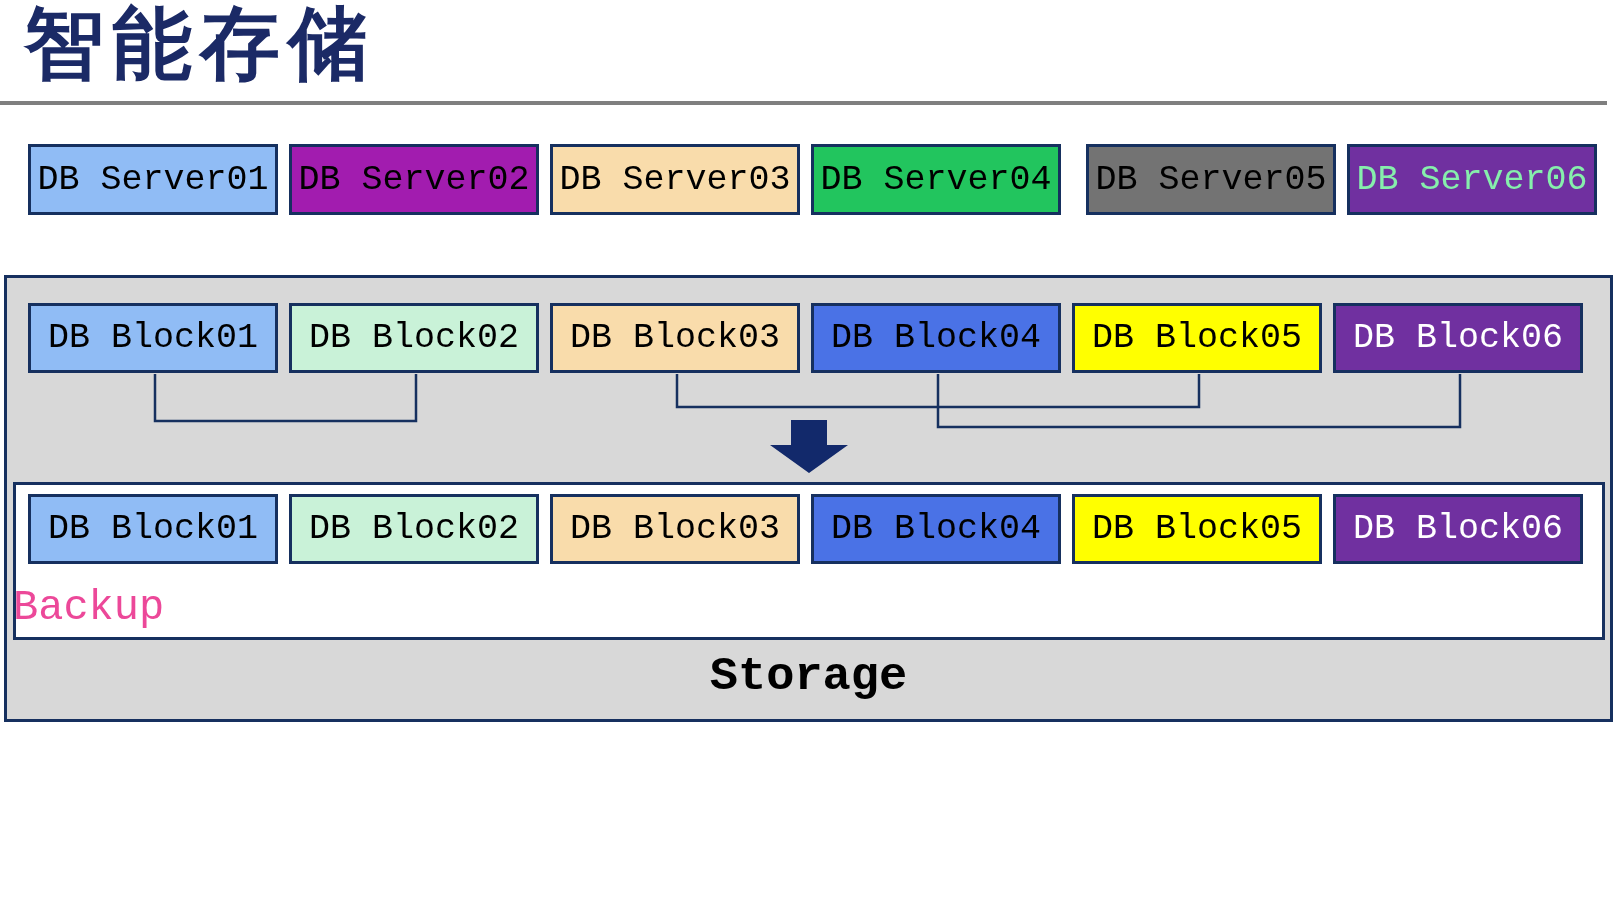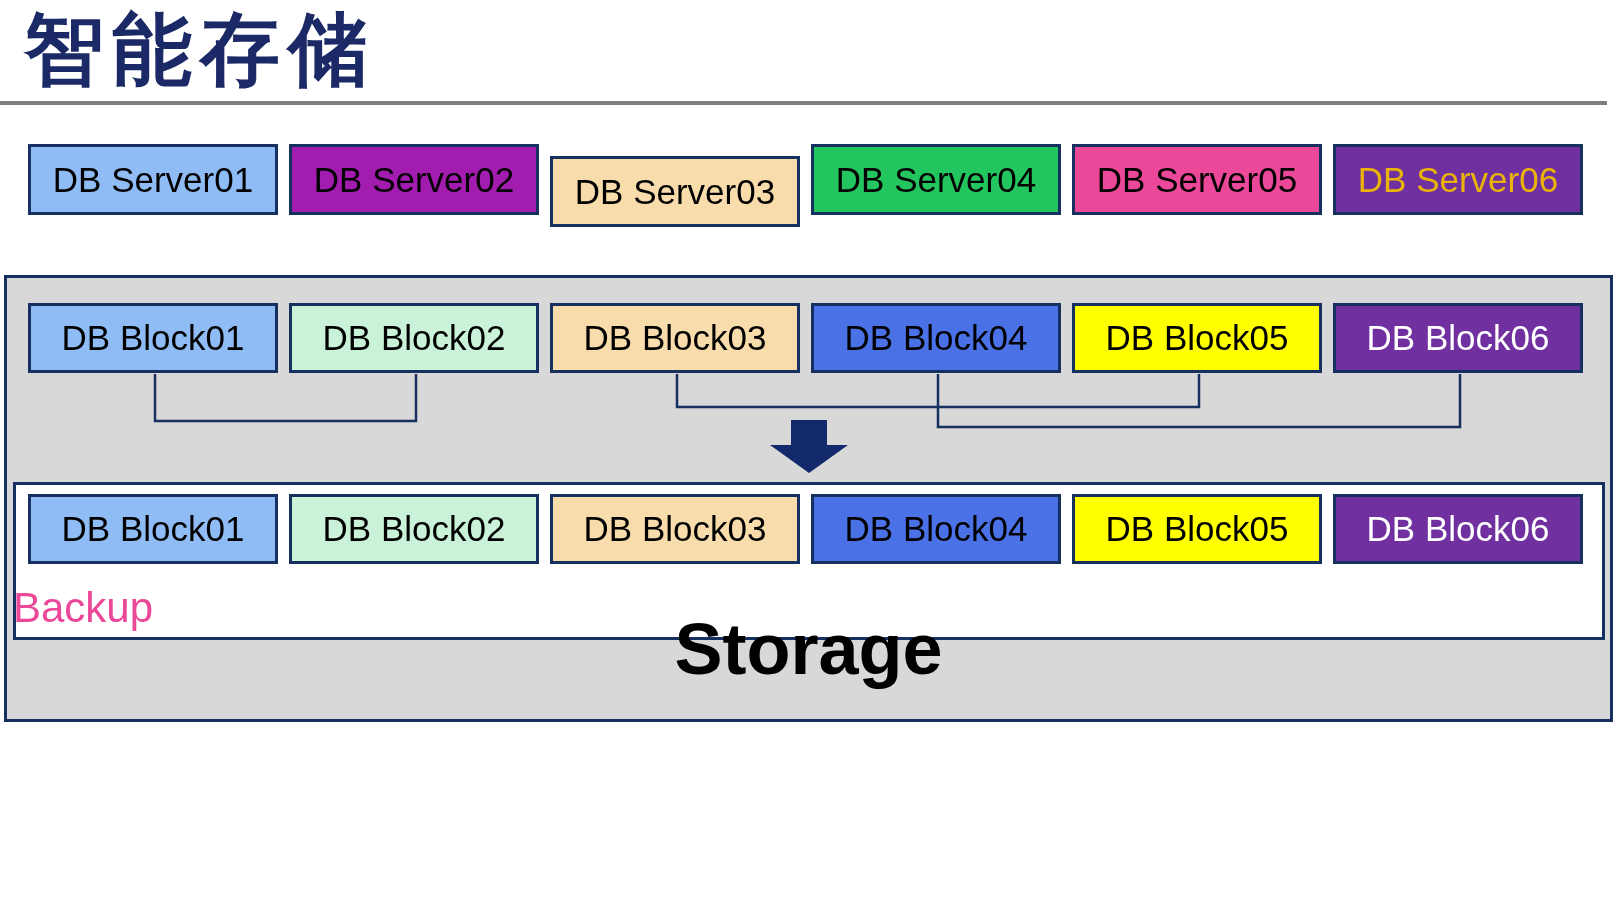--- a/index.html
+++ b/index.html
@@ -2,21 +2,21 @@
 <html><head>
 <meta charset="utf-8">
 <style>
   html, body { margin: 0; padding: 0; background: #ffffff; }
   .slide {
     position: relative;
     width: 1620px;
     height: 738px;
     background: #ffffff;
     overflow: hidden;
-    font-family: Liberation Sans, sans-serif;
+    font-family: Liberation Mono, monospace;
   }
   .title {
     position: absolute;
     left: 24px; top: 0;
     font-size: 80px;
     font-weight: bold;
     letter-spacing: 8px;
     line-height: 100px;
     white-space: nowrap;
   }
@@ -72,24 +72,24 @@
     position: absolute;
     left: 13px; top: 585px;
     width: 1592px;
     text-align: left;
     font-size: 42px;
     line-height: 46px;
     color: #ec4899;
   }
   .storage-label {
     position: absolute;
-    left: 4px; top: 616px;
+    left: 4px; top: 644px;
     width: 1609px;
     text-align: center;
-    font-size: 72px;
+    font-size: 47px;
     font-weight: bold;
     line-height: 66px;
     color: #000000;
   }
   .caption {
     position: absolute;
     left: 0; top: 754px;
     width: 1620px;
     text-align: right;
     font-size: 56px;
@@ -111,24 +111,24 @@
 
 <div class="slide">
 
   <div class="title" style="color: rgb(27, 42, 102);">智能存储</div>
 
   <div class="divider" style="background-color: rgb(127, 127, 127);"></div>
 
   <div class="row row-servers">
     <div class="box" style="background-color: rgb(144, 188, 245); color: rgb(0, 0, 0);">DB Server01</div>
     <div class="box" style="background-color: #a21caf; color: rgb(0, 0, 0);">DB Server02</div>
-    <div class="box" style="background-color: rgb(249, 220, 171); color: rgb(0, 0, 0); margin-top: 12px;">DB Server03</div>
+    <div class="box" style="background-color: rgb(249, 220, 171); color: rgb(0, 0, 0);">DB Server03</div>
     <div class="box" style="background-color: #22c55e; color: rgb(0, 0, 0);">DB Server04</div>
-    <div class="box" style="background-color: #ec4899; color: rgb(0, 0, 0);">DB Server05</div>
-    <div class="box" style="background-color: rgb(112, 48, 160); color: #eab308;">DB Server06</div>
+    <div class="box" style="background-color: #737373; color: rgb(0, 0, 0); margin-left: 14px;">DB Server05</div>
+    <div class="box" style="background-color: rgb(112, 48, 160); color: #86efac;">DB Server06</div>
   </div>
 
   <div class="gray-panel" style="background-color: rgb(216, 216, 216);"></div>
 
   <svg class="overlay" viewBox="0 0 1620 910" xmlns="http://www.w3.org/2000/svg">
     <path d="M155 374 L155 421 L416 421 L416 374" fill="none" stroke-width="2.5" stroke="#16305F"></path>
     <path d="M677 374 L677 407 L1199 407 L1199 374" fill="none" stroke-width="2.5" stroke="#16305F"></path>
     <path d="M938 374 L938 427 L1460 427 L1460 374" fill="none" stroke-width="2.5" stroke="#16305F"></path>
     <polygon points="791,420 827,420 827,445 848,445 809,473 770,445 791,445" fill="#12296B"></polygon>
   </svg>

